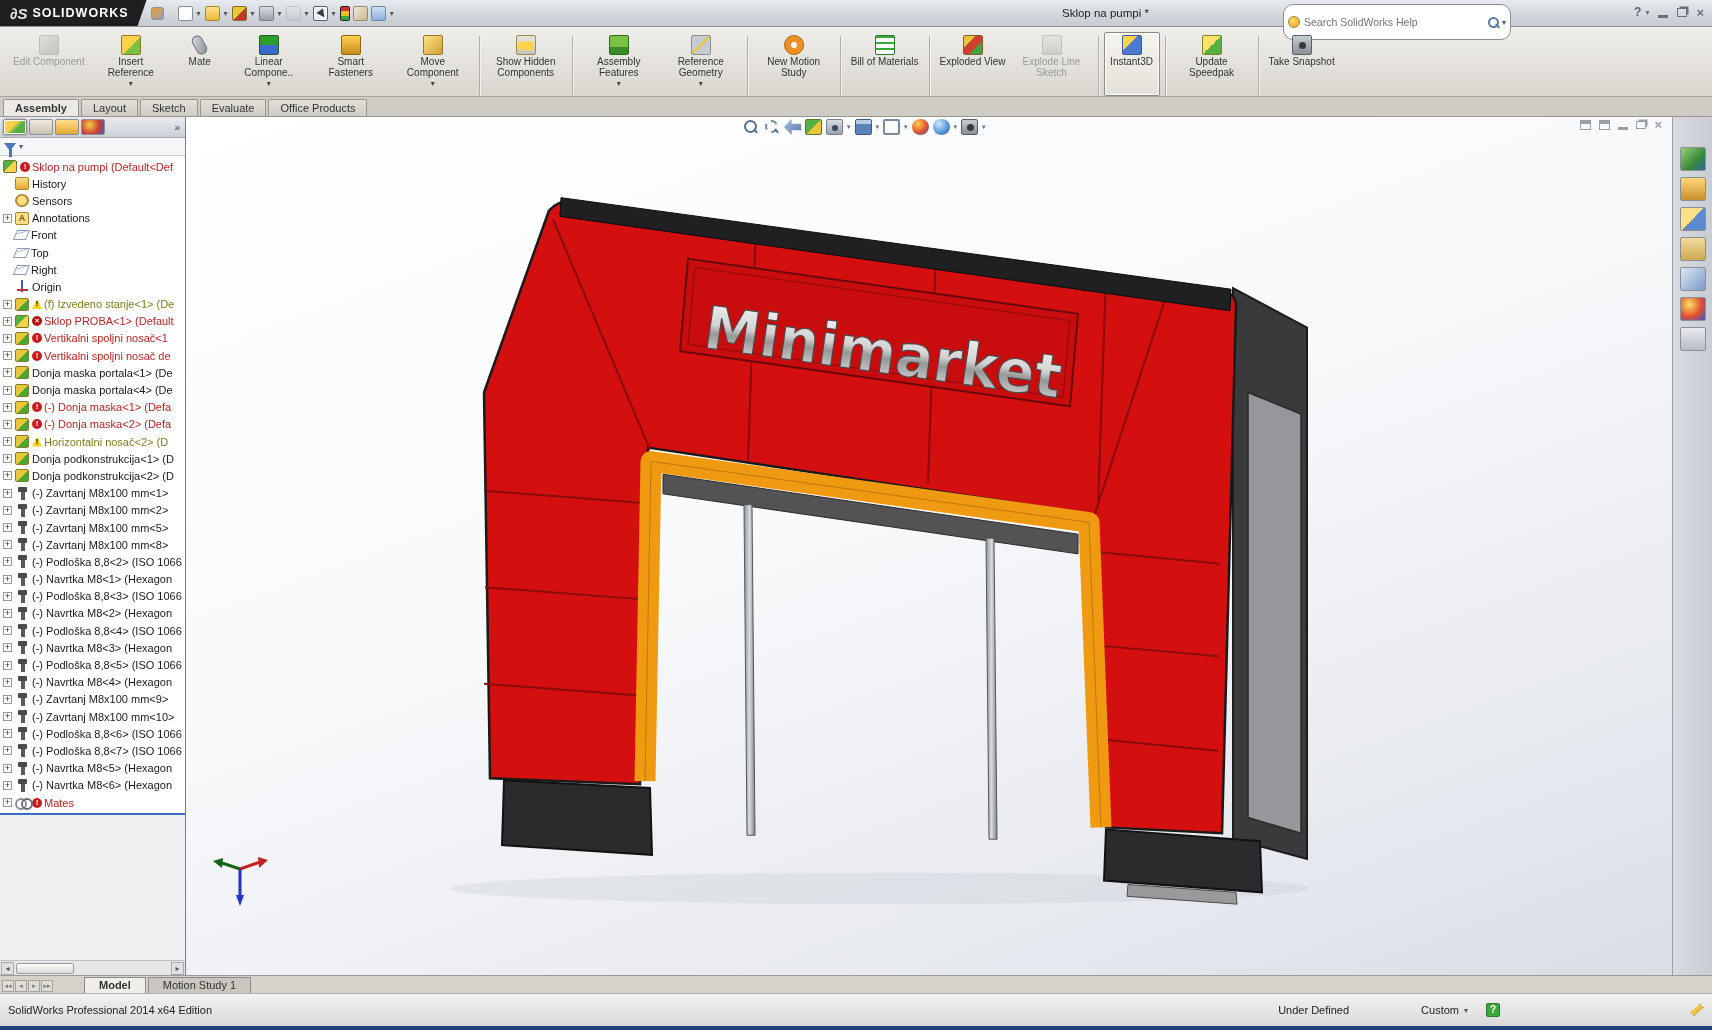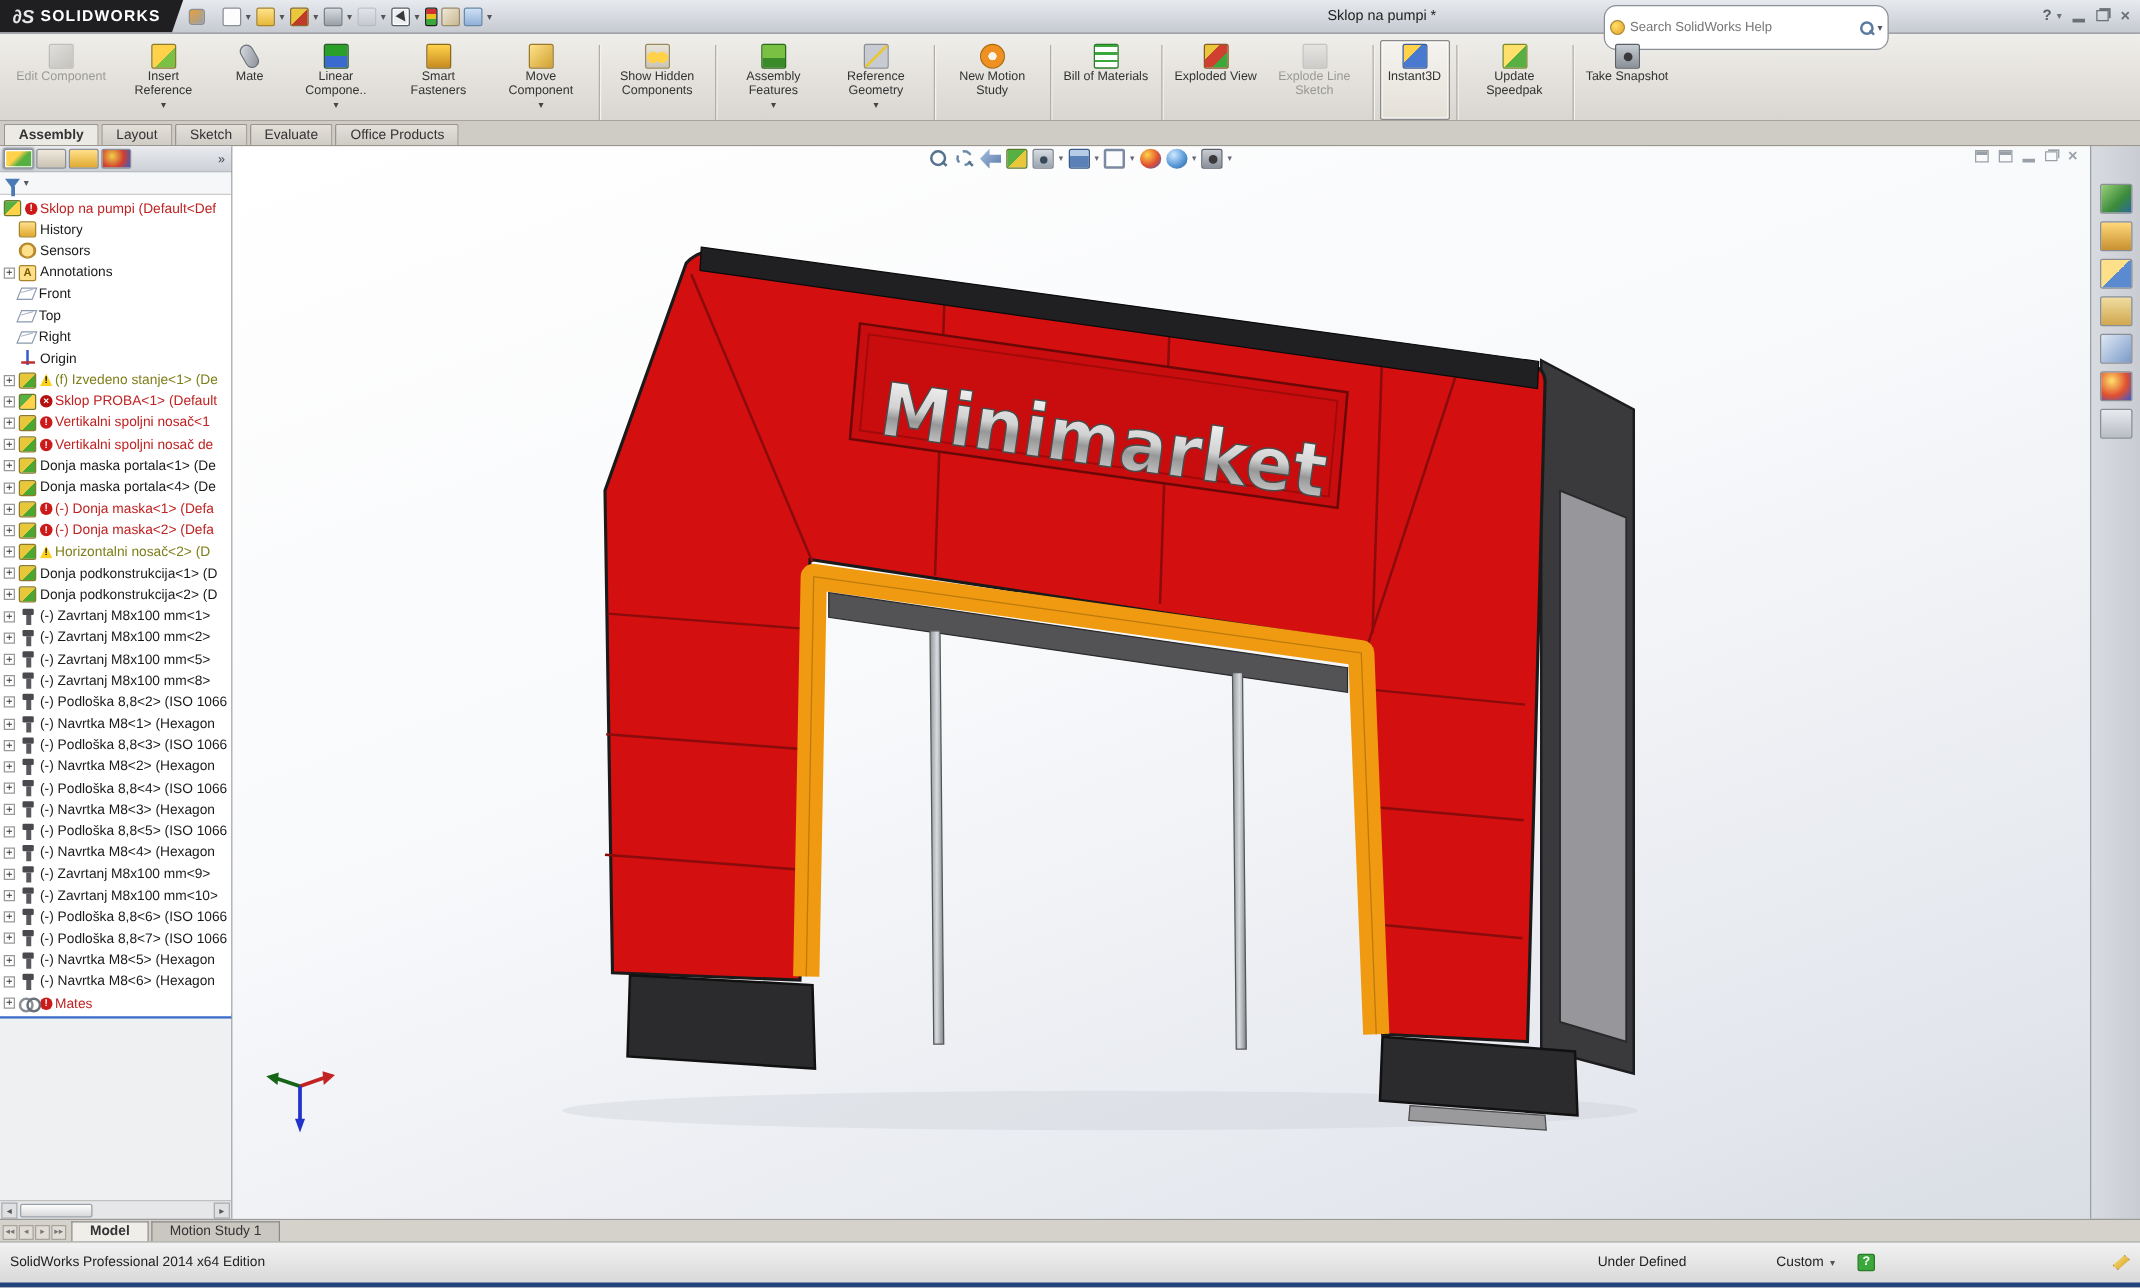--- a/index.html
+++ b/index.html
@@ -639,21 +639,21 @@
       </aside>
   </div>
 
   <div class="bottomtabs">
     <div class="navbtns">
       <span class="nbtn">◂◂</span>
       <span class="nbtn">◂</span>
       <span class="nbtn">▸</span>
       <span class="nbtn">▸▸</span>
     </div>
-    <div id="modeltabs" style="display:flex;gap:2px;">
+    <div id="modeltabs" style="display:flex;gap:2px;margin-left:27px;">
         <span class="mtab active">Model</span>
         <span class="mtab">Motion Study 1</span>
       </div>
   </div>
 
   <div class="statusbar">
     <span>SolidWorks Professional 2014 x64 Edition</span>
     <span class="sb-spacer"></span>
     <span class="sb-state">Under Defined</span>
     <span class="sb-config">

